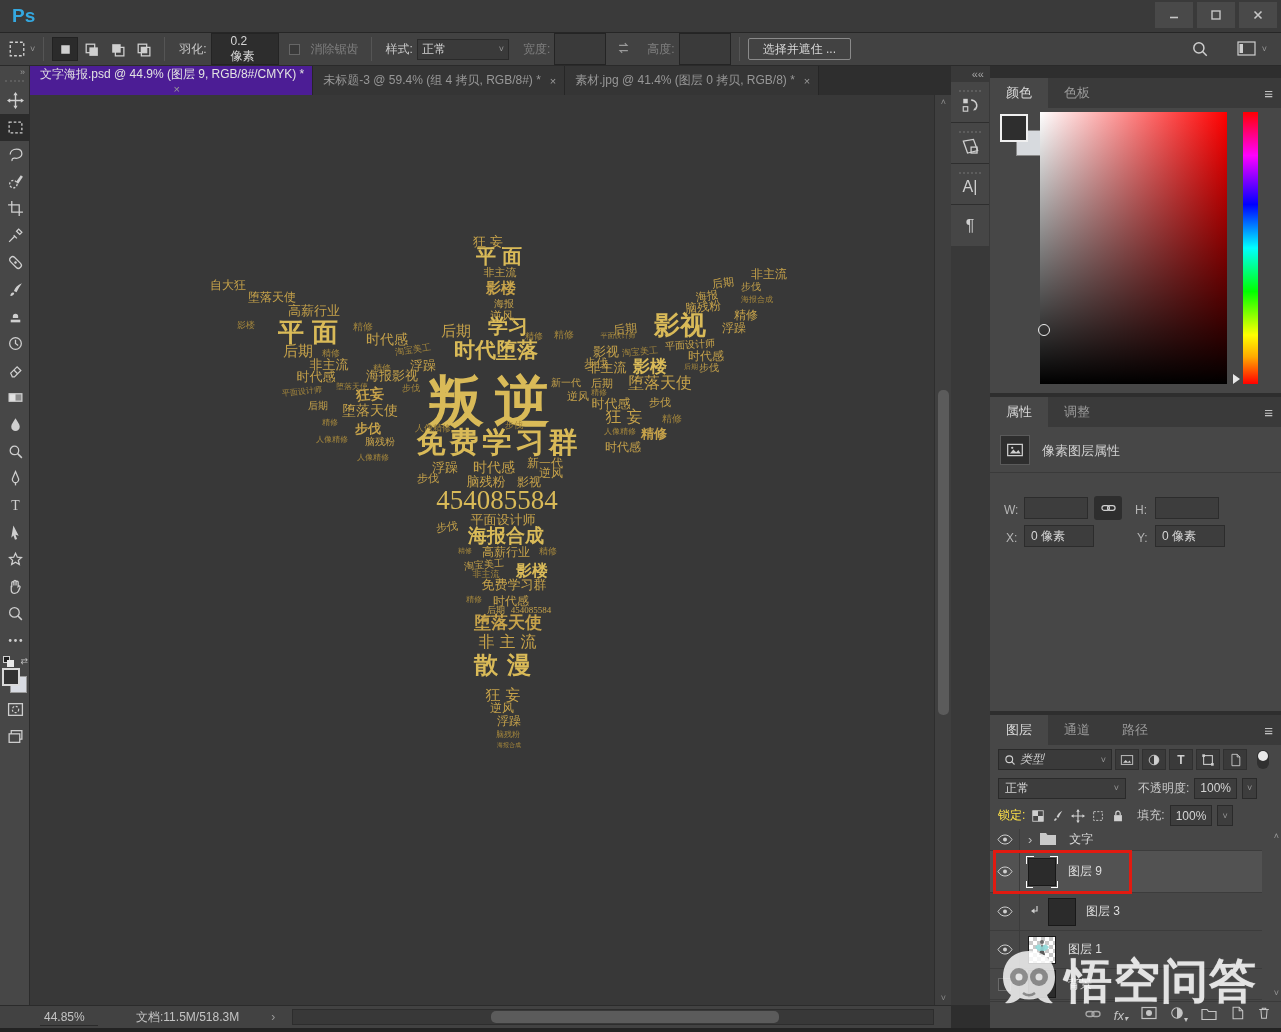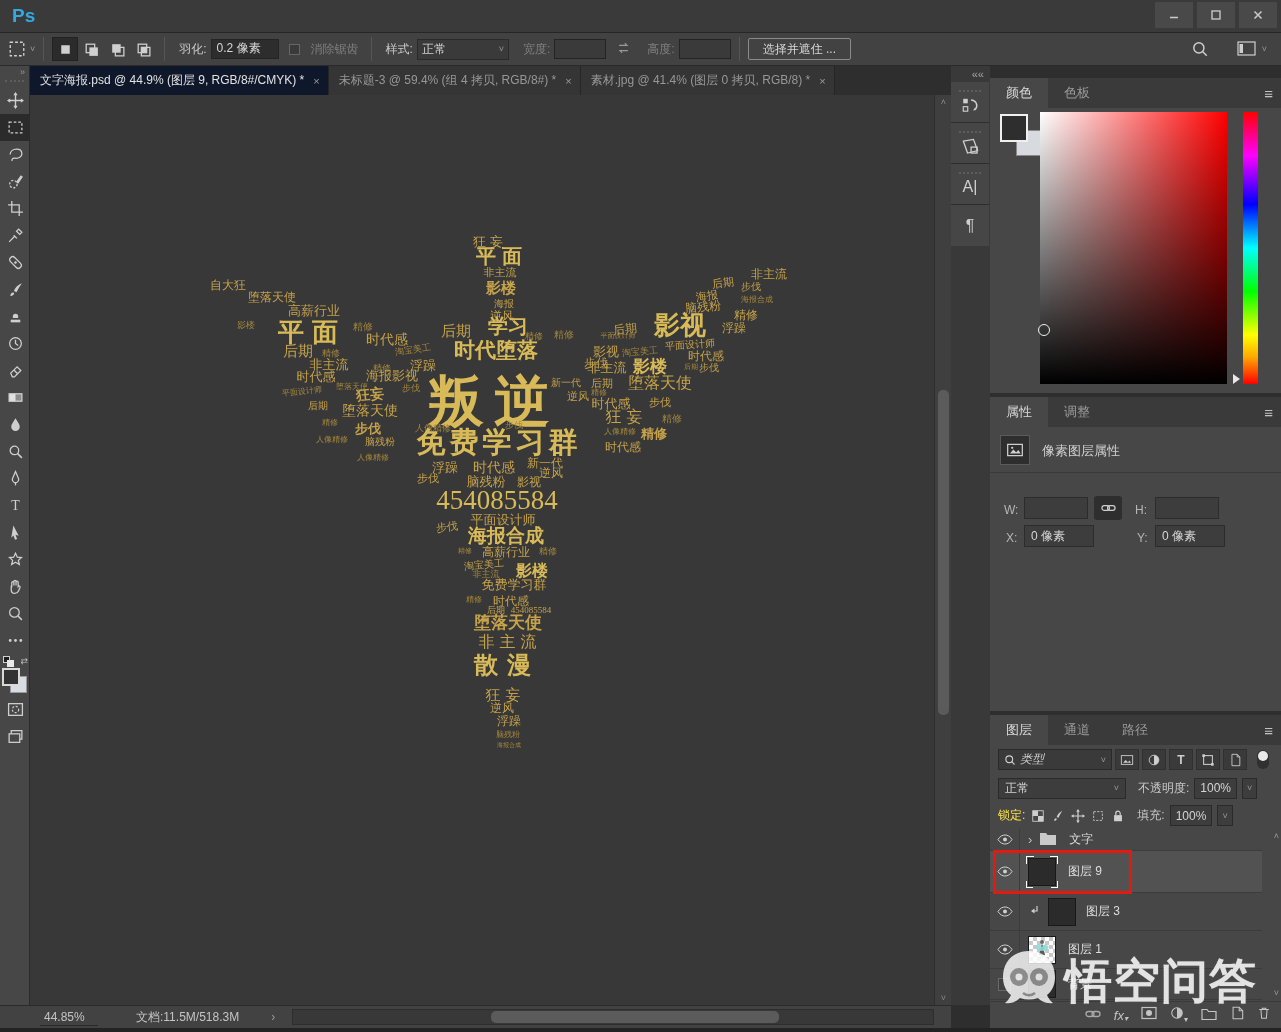--- a/index.html
+++ b/index.html
@@ -16,22 +16,22 @@
   .win-controls { position:absolute; right:4px; top:0; height:33px; display:flex; }
   .win-btn { width:38px; height:26px; margin-top:2px; display:flex; align-items:center;
     justify-content:center; color:#c7c7c7; background:#494949; margin-left:4px; font-size:12px; }
 
   
   .optionsbar { left:0; top:33px; width:1281px; height:33px; background:#424242;
     border-bottom:1px solid #2a2a2a; display:flex; align-items:center; color:#c9c9c9; font-size:12px; }
   .sep { width:1px; height:24px; background:#2e2e2e; border-right:1px solid #555; margin:0 8px; }
   .opt-label { color:#c9c9c9; margin:0 4px 0 6px; }
   .opt-label.dim, .dim { color:#7f7f7f; }
-  .opt-input { width:68px; height:20px; background:#2d2d2d; border:1px solid #242424;
-    color:#d6d6d6; font-size:12px; padding:0 5px; }
+  .opt-input { width:68px; height:32px; background:#2d2d2d; border:1px solid #242424;
+    color:#d6d6d6; font-size:12px; padding:0 19px; }
   .opt-input.small { width:52px; background:#3a3a3a; color:#666; }
   .opt-select { height:21px; background:#3a3a3a; border:1px solid #2a2a2a; color:#d0d0d0;
     font-size:12px; padding:0 4px; display:flex; align-items:center; width:92px; justify-content:space-between; }
   .chev { font-size:9px; color:#9a9a9a; }
   .mode-btn { width:26px; height:24px; display:flex; align-items:center; justify-content:center; }
   .mode-btn.active { background:#2b2b2b; border:1px solid #222; }
   .mask-btn { border:1px solid #8a8a8a; color:#d6d6d6; height:22px; padding:0 14px;
     display:flex; align-items:center; font-size:12px; border-radius:2px; }
   .checkbox { width:11px; height:11px; border:1px solid #666; background:#3a3a3a; margin:0 5px 0 10px; }
 
@@ -46,21 +46,21 @@
   .sw-mini-f { position:absolute; left:3px; top:0; width:7px; height:7px; background:#1d1d1d; border:1px solid #cfcfcf; }
   .sw-mini-b { position:absolute; left:7px; top:4px; width:7px; height:7px; background:#e8e8e8; }
   .sw-swap { position:absolute; right:2px; top:0; color:#bdbdbd; font-size:9px; }
   .sw-fg { position:absolute; left:2px; top:12px; width:18px; height:18px; background:#323232; border:2px solid #d9d9d9; z-index:2; }
   .sw-bg { position:absolute; left:10px; top:20px; width:17px; height:17px; background:#d8dbe2; border:1px solid #9a9a9a; }
 
   
   .tabsbar { left:30px; top:66px; width:921px; height:29px; background:#2e2e2e; display:flex; }
   .doc-tab { display:flex; align-items:center; padding:0 8px 0 10px; font-size:12px;
     background:#353535; color:#979797; border-right:1px solid #262626; max-width:330px; white-space:nowrap; }
-  .doc-tab.active { background:#0f172a; color:#e2e2e2; }
+  .doc-tab.active { background:#4c1d95; color:#e2e2e2;flex-direction:column; }
   .doc-tab .x { margin-left:9px; font-size:11px; color:#9a9a9a; }
   .canvas { left:30px; top:95px; width:904px; height:910px; background:#383838; overflow:hidden; }
   .word { position:absolute; transform:translate(-50%,-50%); white-space:nowrap; line-height:1; }
 
   .vscroll { left:934px; top:95px; width:17px; height:910px; background:#3f3f3f; border-left:1px solid #2e2e2e; }
   .vthumb { position:absolute; left:3px; top:295px; width:11px; height:325px; background:#5b5b5b; border-radius:5px; }
   .varrow { position:absolute; left:0; width:17px; text-align:center; color:#8b8b8b; font-size:9px; }
 
   
   .rightbg { left:951px; top:66px; width:330px; height:962px; background:#2e2e2e; }

